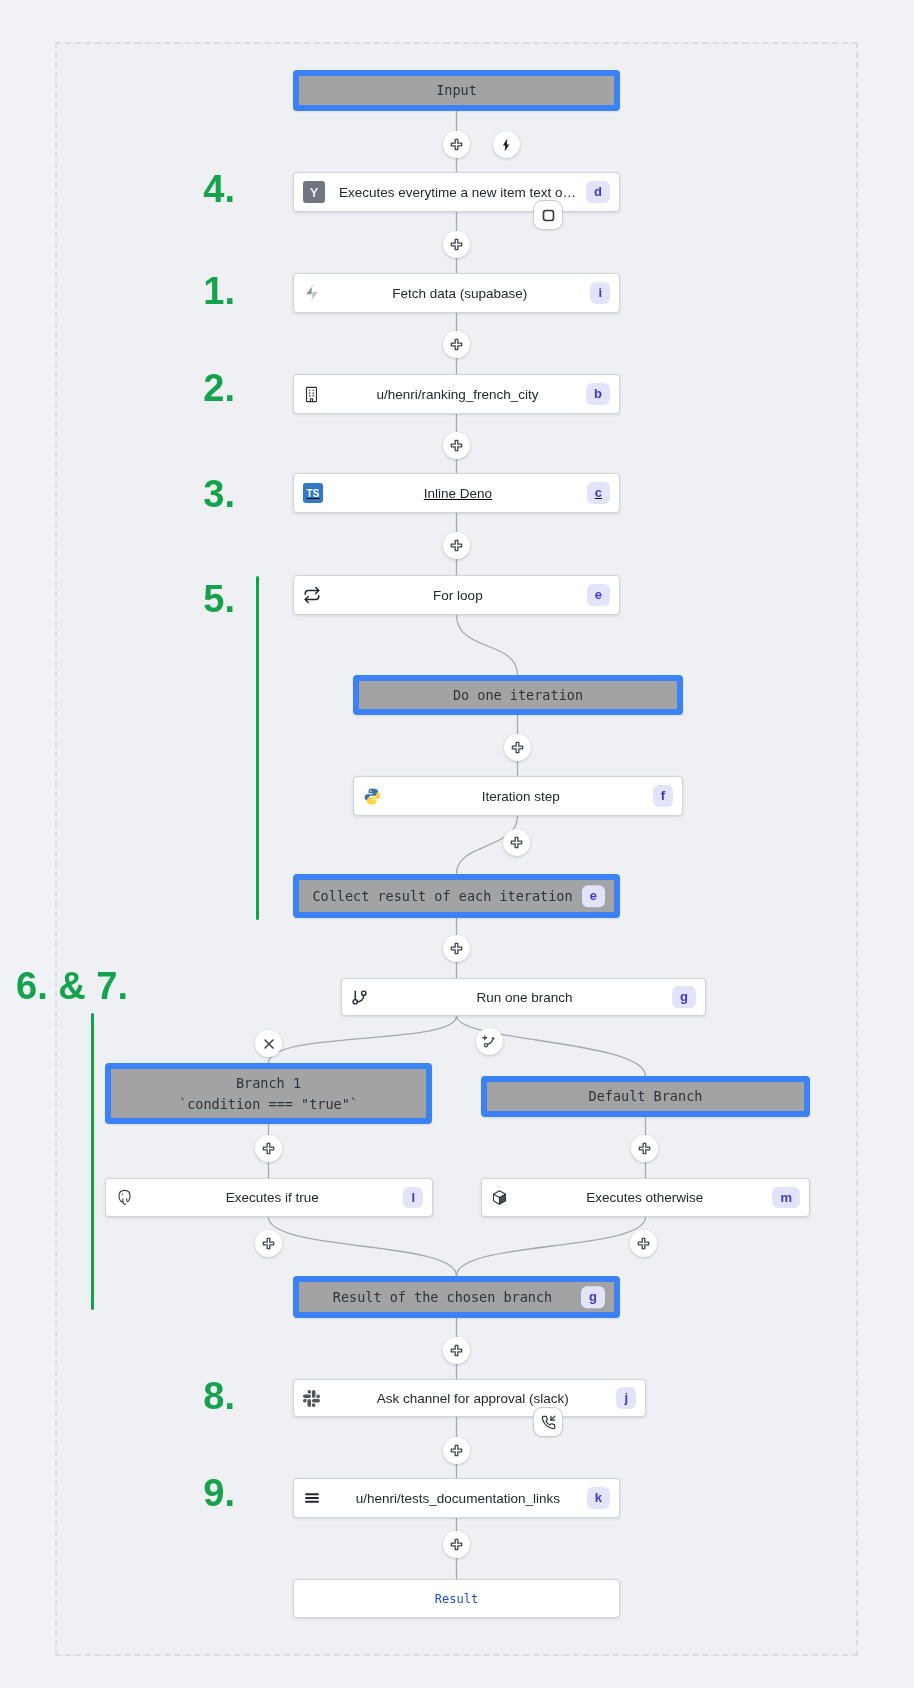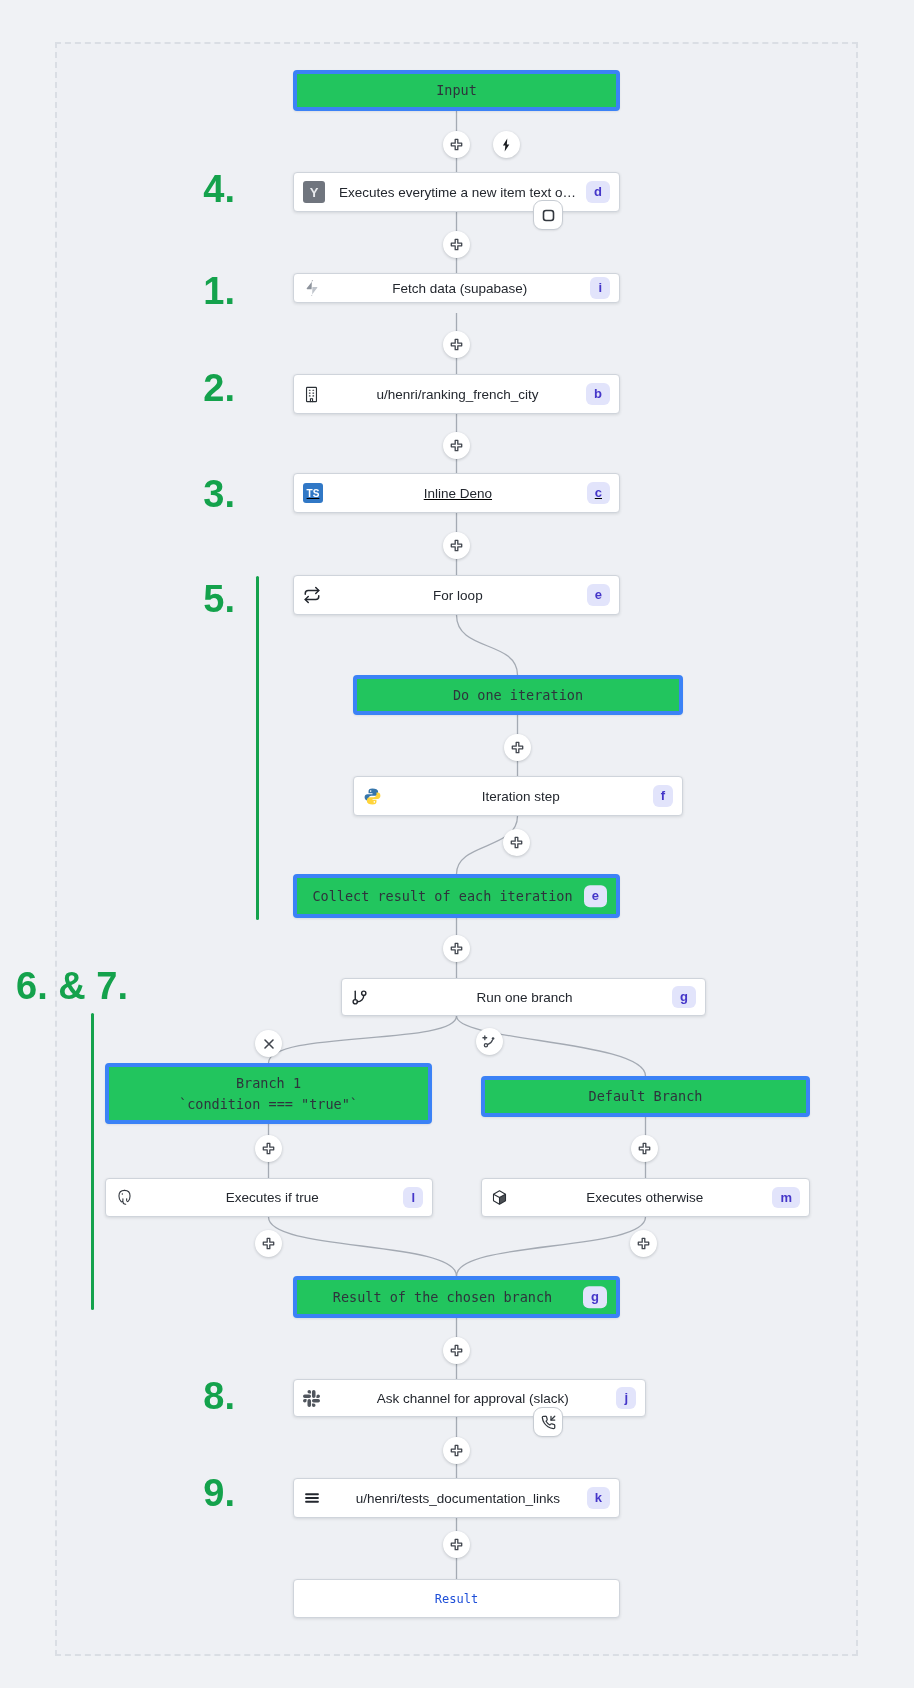--- a/index.html
+++ b/index.html
@@ -10,21 +10,21 @@
   svg.edges{position:absolute;left:0;top:0;}
   .glabel{position:absolute;color:#14a24c;font-weight:bold;font-size:38px;
           line-height:1;white-space:nowrap;letter-spacing:0px;}
   .gline{position:absolute;width:3px;background:#14a24c;border-radius:2px;}
   .node{position:absolute;background:#ffffff;border:1px solid #cfd4db;border-radius:4px;
         box-shadow:0 1px 3px rgba(25,30,40,.12);display:flex;align-items:center;
         padding:0 9px;box-sizing:border-box;cursor:pointer;}
   .node .ic{width:26px;display:flex;align-items:center;justify-content:flex-start;flex:0 0 26px;}
   .node .lbl{flex:1;text-align:center;font-size:13.5px;color:#23272e;
              white-space:nowrap;overflow:hidden;}
-  .vnode{position:absolute;background:#22c55e;border:4px solid #3b82f6;border-radius:4px;
+  .vnode{position:absolute;background:#a3a3a3;border:6px solid #3b82f6;border-radius:4px;
          box-shadow:0 1px 2px rgba(25,30,40,.08);display:flex;align-items:center;
          justify-content:center;font-family:"DejaVu Sans Mono",monospace;font-size:13.5px;
          color:#2e343c;box-sizing:border-box;cursor:pointer;flex-direction:column;line-height:1.5;}
   .badge{background:#e2e4fb;color:#4536c9;font-weight:bold;font-size:13px;
          padding:3px 8px;border-radius:6px;line-height:1.2;
          font-family:"Liberation Sans",sans-serif;flex:0 0 auto;}
   .badge.abs{position:absolute;right:9px;top:50%;transform:translateY(-50%);}
   .pcircle{position:absolute;width:27px;height:27px;border-radius:50%;background:#fff;
            box-shadow:0 1px 3px rgba(25,30,40,.22);display:flex;align-items:center;
            justify-content:center;cursor:pointer;}
@@ -104,21 +104,21 @@
         <rect x="1.5" y="1.5" width="10" height="10" rx="2.5" fill="none" stroke="#33383f" stroke-width="1.6"></rect>
       </svg>
   </div>
 
   <div class="pcircle" style="left:443px;top:231px;">
     <svg width="13" height="13" viewBox="0 0 20 20">
         <path d="M8 2h4v6h6v4h-6v6H8v-6H2V8h6z" fill="none" stroke="#41464e" stroke-width="2" stroke-linejoin="round"></path>
       </svg>
   </div>
 
-  <div class="node" style="left:293px;top:273px;width:327px;height:30px;">
+  <div class="node" style="left:293px;top:273px;width:327px;height:40px;">
     <span class="ic">
       <svg width="18" height="18" viewBox="0 0 24 24">
           <path d="M13.5 1.5 5 12.4c-.4.5 0 1.1.6 1.1h5.9l.3-12z" fill="#8d939c"></path>
           <path d="M10.6 22.5 19 11.6c.4-.5 0-1.1-.6-1.1h-5.9l-.3 12z" fill="#bfc4cb"></path>
         </svg>
     </span>
     <span class="lbl">Fetch data (supabase)</span>
     <span class="badge">i</span>
   </div>
 

